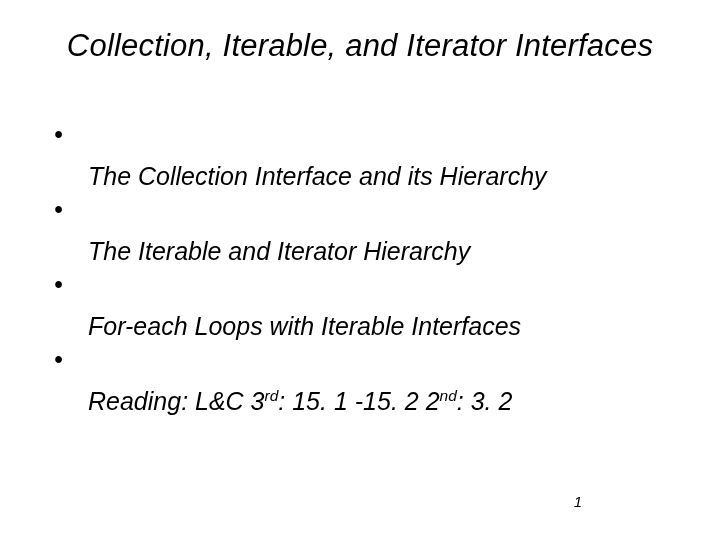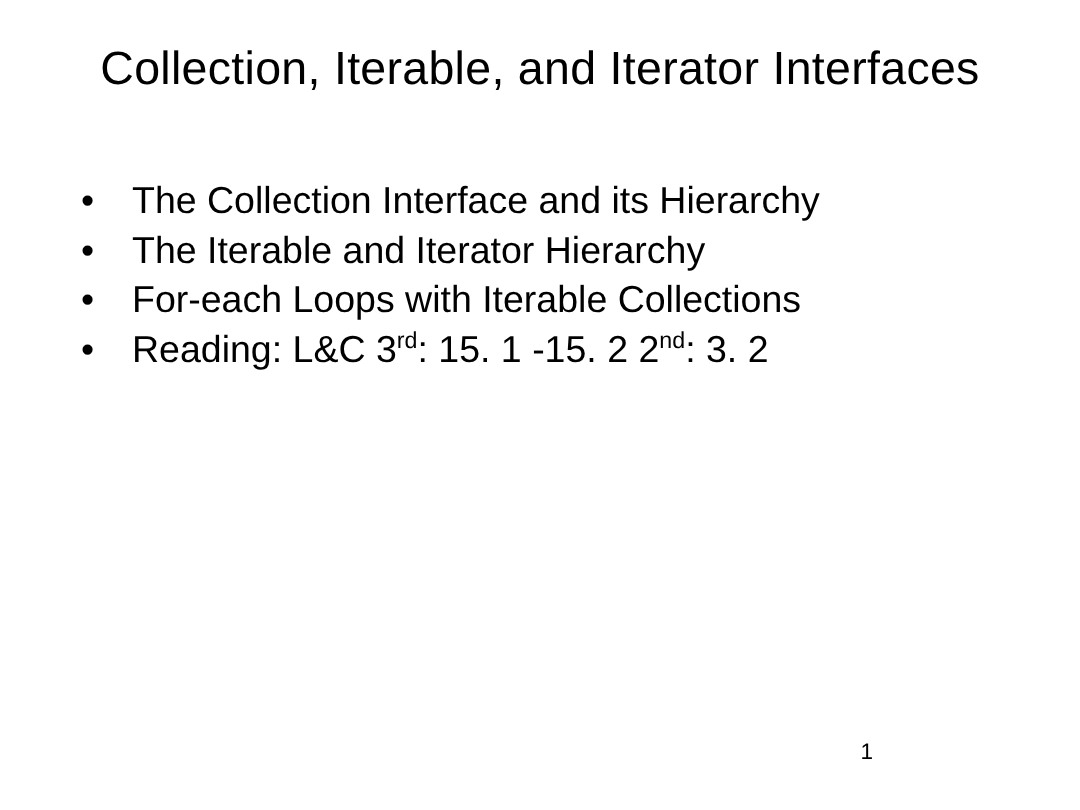--- a/index.html
+++ b/index.html
@@ -11,20 +11,21 @@
     font-family: Arial, Helvetica, sans-serif;
     color: #000;
     position: relative;
     overflow: hidden;
   }
   .slide {
     width: 628px;
     height: 540px;
     position: relative;
     box-sizing: border-box;
+    font-style: italic;
   }
   .title {
     position: absolute;
     top: 28px;
     left: 0;
     width: 720px;
     text-align: center;
     font-size: 31px;
     font-weight: 400;
     letter-spacing: 0.2px;
@@ -47,20 +48,21 @@
     line-height: 1.32;
     margin: 0;
   }
   ul.bullets li .dot {
     width: 34px;
     flex: 0 0 34px;
     text-align: left;
   }
   ul.bullets li .txt {
     flex: 1 1 auto;
+    margin-top: 42px;
   }
   sup {
     font-size: 0.62em;
     vertical-align: super;
     line-height: 0;
     text-align: center;
   }
   .pagenum {
     position: absolute;
     right: 46px;
@@ -80,21 +82,21 @@
       <li>
         <span class="dot">•</span>
         <span class="txt">The Collection Interface and its Hierarchy</span>
       </li>
       <li>
         <span class="dot">•</span>
         <span class="txt">The Iterable and Iterator Hierarchy</span>
       </li>
       <li>
         <span class="dot">•</span>
-        <span class="txt">For-each Loops with Iterable Collections</span>
+        <span class="txt">For-each Loops with Iterable Interfaces</span>
       </li>
       <li>
         <span class="dot">•</span>
         <span class="txt">Reading: L&amp;C 3<sup>rd</sup>: 15. 1 -15. 2 2<sup>nd</sup>: 3. 2</span>
       </li>
     </ul>
   </div>
 
   <div class="pagenum">1</div>
 </div>

